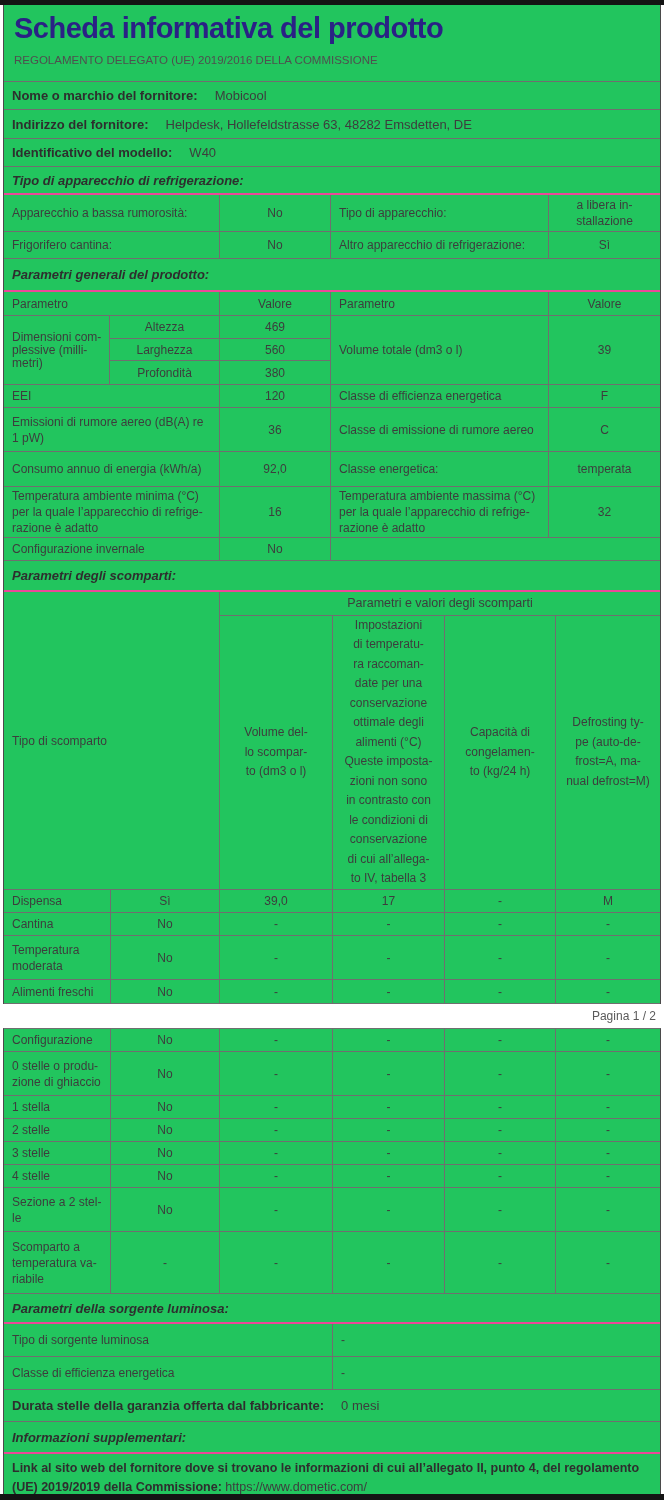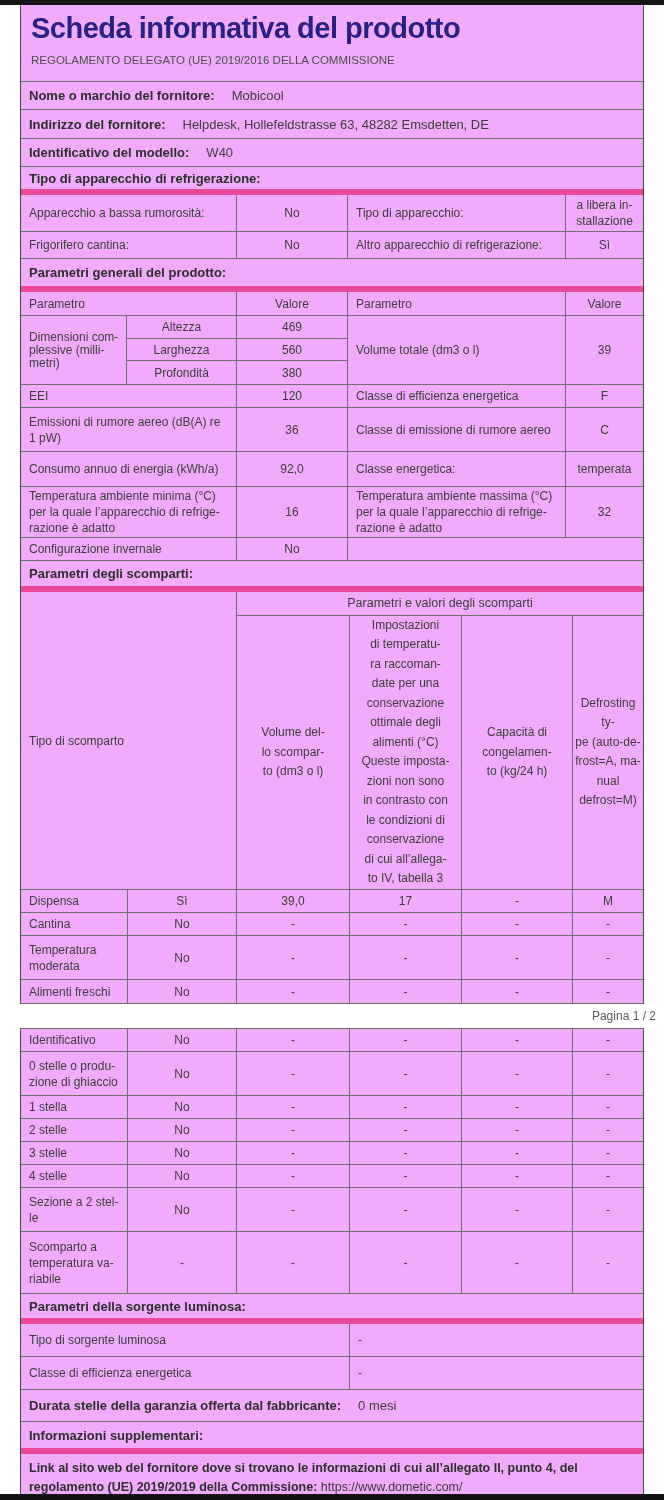--- a/index.html
+++ b/index.html
@@ -4,41 +4,41 @@
 <style>
   * { margin:0; padding:0; box-sizing:border-box; }
   html,body { background:#ffffff; }
   body {
     width:664px; height:1500px;
     font-family:"Liberation Sans","DejaVu Sans",sans-serif;
     color:#3d3d3d; position:relative; overflow:hidden;
   }
   .topbar { height:5px; background:#141414; width:664px; }
   .bottombar { height:6px; background:#141414; width:664px; position:absolute; left:0; bottom:0; }
-  .sheet { margin:0 20px; border-left:1px solid #4a4a4a; border-right:1px solid #4a4a4a; background:#f0abfc; }
+  .sheet { margin:0 3px; border-left:1px solid #4a4a4a; border-right:1px solid #4a4a4a; background:#22c55e; }
   .sheet2 { border-top:1px solid #6f6f6f; }
   .pagegap { margin:0 5px; height:24px; display:flex; align-items:center; justify-content:flex-end; padding-right:3px; }
   .pagegap span { font-size:12px; color:#5a5a5a; }
 
   .titleblock { height:77px; border-bottom:1px solid #6f6f6f; padding:7px 0 0 10px; }
   .title { font-size:29px; font-weight:bold; color:#2a2185; letter-spacing:-0.5px; }
   .subtitle { font-size:11.5px; color:#4f4f4f; margin-top:9px; }
 
   .row { display:flex; border-bottom:1px solid #6f6f6f; }
   .row.last { border-bottom:none; }
 
   .cell { display:flex; align-items:center; white-space:pre-line; font-size:12px; line-height:16px; color:#3d3d3d; }
   .lab { padding-left:8px; text-align:left; }
   .val { justify-content:center; text-align:center; }
   .br { border-right:1px solid #6f6f6f; }
 
   .kv { align-items:center; padding-left:8px; }
   .kv .k { font-weight:bold; font-size:13px; color:#2e2e2e; }
   .kv .v { font-size:13px; margin-left:9px;padding-left:8px; }
-  .sechead { display:flex; align-items:center; padding-left:8px; border-bottom:6px solid #ec4899; font-weight:bold; font-size:13px; color:#2e2e2e; }
+  .sechead { display:flex; align-items:center; padding-left:8px; border-bottom:2px solid #ec4899; font-weight:bold; font-size:13px; color:#2e2e2e;font-style:italic; }
 
   
   .h23{height:23px}.h24{height:24px}.h27{height:27px}.h28{height:28px}.h29{height:29px}
   .h30{height:30px}.h31{height:31px}.h32{height:32px}.h33{height:33px}.h35{height:35px}
   .h37{height:37px}.h42{height:42px}.h44{height:44px}.h51{height:51px}.h62{height:62px}
   .h69{height:69px}.h298{height:298px}
 
   
   .c216{width:216px}.c111{width:111px}.c218{width:218px}.cfill{flex:1}
 
@@ -239,21 +239,21 @@
   <div class="row" style="height:0;border-bottom:1px solid #6f6f6f"></div>
 </div>
 
 <div class="pagegap">
   <span>Pagina 1 / 2</span>
 </div>
 
 <div class="sheet sheet2">
 
   <div class="row h23">
-    <div class="cell lab k107 br">Identificativo</div>
+    <div class="cell lab k107 br">Configurazione</div>
     <div class="cell val k109 br">No</div>
     <div class="cell val k113 br">-</div>
     <div class="cell val k112 br">-</div>
     <div class="cell val k111 br">-</div>
     <div class="cell val cfill">-</div>
   </div>
   <div class="row h44">
     <div class="cell lab k107 br">0 stelle o produ-
 zione di ghiaccio</div>
     <div class="cell val k109 br">No</div>

